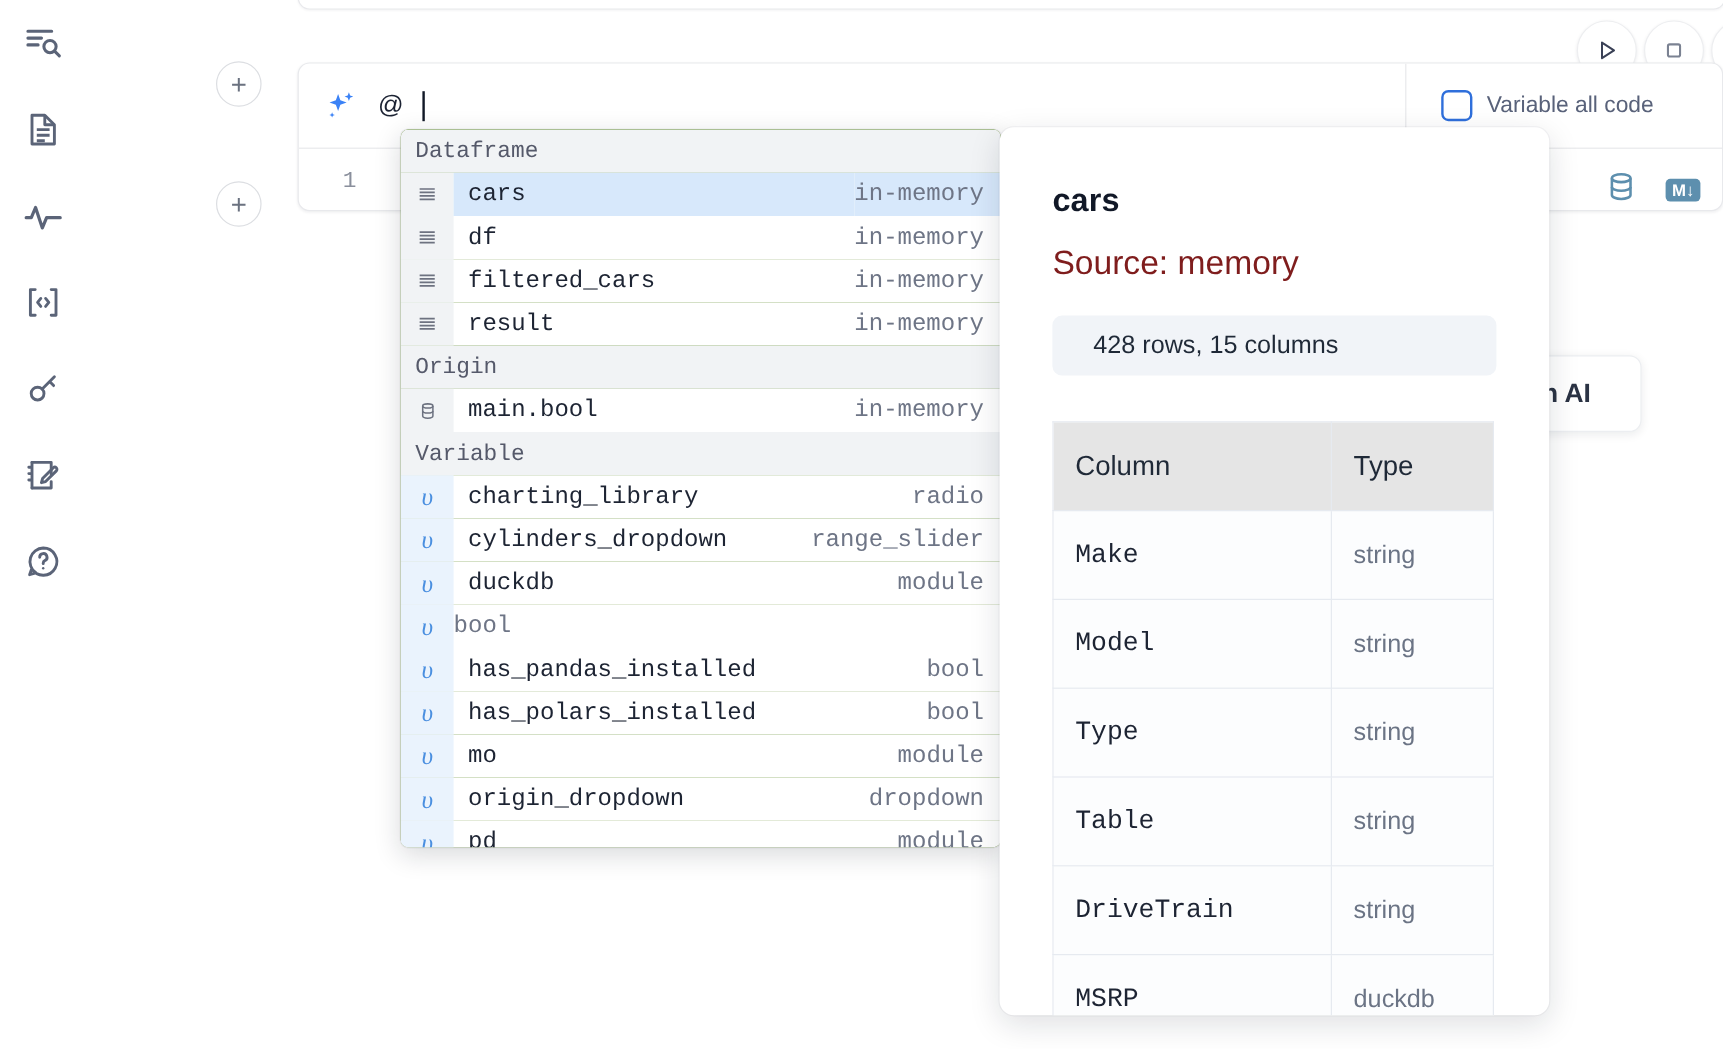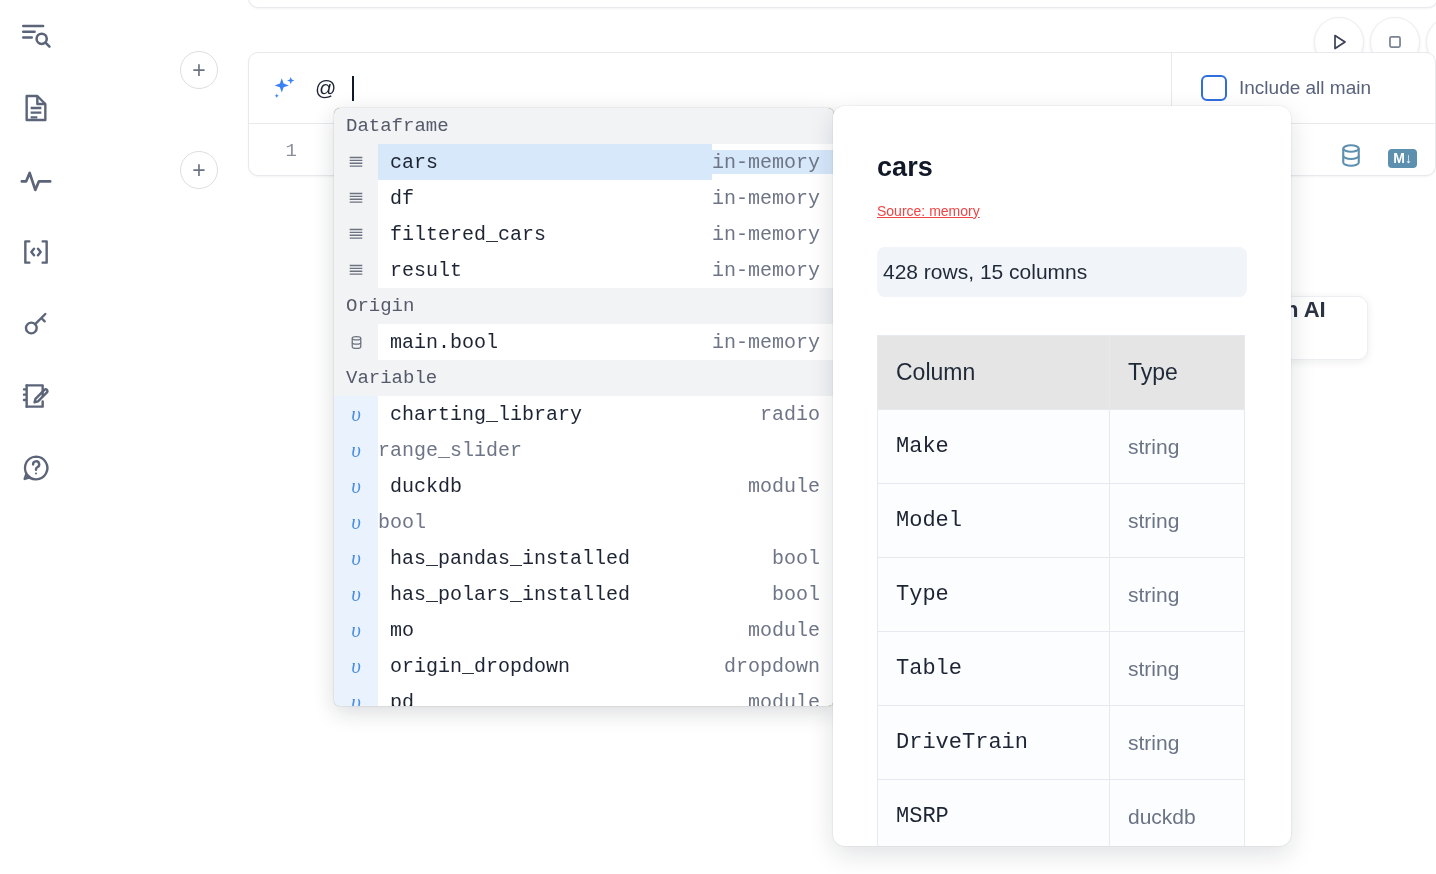--- a/index.html
+++ b/index.html
@@ -81,21 +81,21 @@
     background: #fff; border: 1px solid #edeef0;
     box-shadow: 0 1px 3px rgba(16,24,40,.09);
     display: flex; align-items: center; justify-content: center; cursor: pointer;
   }
 
   
   .ai-pill {
     position: absolute; left: 1262px; top: 296px; width: 106px; height: 64px;
     background: #fff; border: 1px solid #eceef1; border-radius: 10px;
     box-shadow: 0 2px 8px rgba(16,24,40,.08);
-    display: flex; align-items: flex-start; justify-content: flex-start;
+    display: flex; align-items: center; justify-content: flex-start;
     padding-left: 22px; overflow: hidden;
   }
   .ai-pill span { font-size: 22px; font-weight: 700; color: #2b3344; white-space: nowrap; }
 
   
   .ac {
     position: absolute; left: 334px; top: 108px; width: 500px; height: 598px;
     background: #4d7c0f; border-radius: 6px;
     box-shadow: 0 6px 22px rgba(16,24,40,.16), 0 0 0 1px rgba(16,24,40,.05);
     overflow: hidden; z-index: 20;
@@ -112,35 +112,35 @@
   }
   .ac-item.sel .ac-name, .ac-item.sel .ac-kind { background: #d7e8fb; }
   .ac-gutter {
     width: 44px; height: 36px; flex: 0 0 auto; background: #f1f3f5;
     display: flex; align-items: center; justify-content: center; color: #6d7280;
   }
   .ac-gutter.var { background: #eaf3fd; color: #4a8fe0; font-style: italic;
     font-family: "Liberation Serif", serif; font-size: 21px; }
   .ac-name { flex: 1 1 auto; height: 36px; display: flex; align-items: center;
     padding-left: 12px; color: #1d2433; white-space: nowrap; }
-  .ac-kind { height: 24px; display: flex; align-items: center; justify-content: flex-end;
+  .ac-kind { height: 36px; display: flex; align-items: center; justify-content: flex-end;
     padding-right: 14px; color: #6e7586; white-space: nowrap; }
 
   
   .preview {
     position: absolute; left: 833px; top: 106px; width: 458px; height: 740px;
     background: #fff; border-radius: 12px;
     box-shadow: 0 8px 26px rgba(16,24,40,.13), 0 0 0 1px rgba(16,24,40,.04);
     z-index: 30; overflow: hidden; padding: 46px 44px 0 44px;
   }
   .pv-title { font-size: 27px; font-weight: 700; color: #111827; letter-spacing: .1px; }
-  .pv-source { margin-top: 20px; font-size: 14px; color: #ef4444; text-decoration: underline; }
+  .pv-source { margin-top: 20px; font-size: 28px; color: #7f1d1d; }
   .pv-stat {
     margin-top: 28px; background: #f1f4f8; border-radius: 8px;
-    height: 50px; display: flex; align-items: center; padding-left: 6px;
+    height: 50px; display: flex; align-items: center; padding-left: 34px;
     font-size: 21px; color: #1f2937;
   }
   .pv-table { margin-top: 38px; width: 368px; border-collapse: collapse; }
   .pv-table th, .pv-table td {
     border: 1px solid #e6eaf0; text-align: left; height: 74px;
     padding-left: 18px; font-weight: 400;
   }
   .pv-table th { background: #e5e5e5; font-size: 23px; color: #1f2937; }
   .pv-table th:first-child { width: 232px; }
   .pv-table td.col { font-family: "Liberation Mono", monospace; font-size: 22px; color: #1d2433; background: #fcfdfe; }
@@ -225,21 +225,21 @@
         <path d="M6.2 16.4 6.7 17.7 8 18.2 6.7 18.7 6.2 20 5.7 18.7 4.4 18.2 5.7 17.7z"></path>
       </svg>
       <span class="ai-text">@</span>
         <span class="caret"></span>
     </div>
 
     <div class="vsep"></div>
 
     <div class="include-wrap">
       <div class="chk"></div>
-      <span class="include-label">Include all main</span>
+      <span class="include-label">Variable all code</span>
     </div>
 
     <div class="hsep"></div>
 
     <div class="code-row">
       <span class="lineno">1</span>
     </div>
 
     <div class="code-actions">
       <span class="db-icon">
@@ -311,20 +311,21 @@
     </div>
 
     <div class="ac-group">Variable</div>
     <div class="ac-item">
       <span class="ac-gutter var">υ</span>
       <span class="ac-name">charting_library</span>
       <span class="ac-kind">radio</span>
     </div>
     <div class="ac-item">
       <span class="ac-gutter var">υ</span>
+      <span class="ac-name">cylinders_dropdown</span>
       <span class="ac-kind">range_slider</span>
     </div>
     <div class="ac-item">
       <span class="ac-gutter var">υ</span>
       <span class="ac-name">duckdb</span>
       <span class="ac-kind">module</span>
     </div>
     <div class="ac-item">
       <span class="ac-gutter var">υ</span>
       <span class="ac-kind">bool</span>

